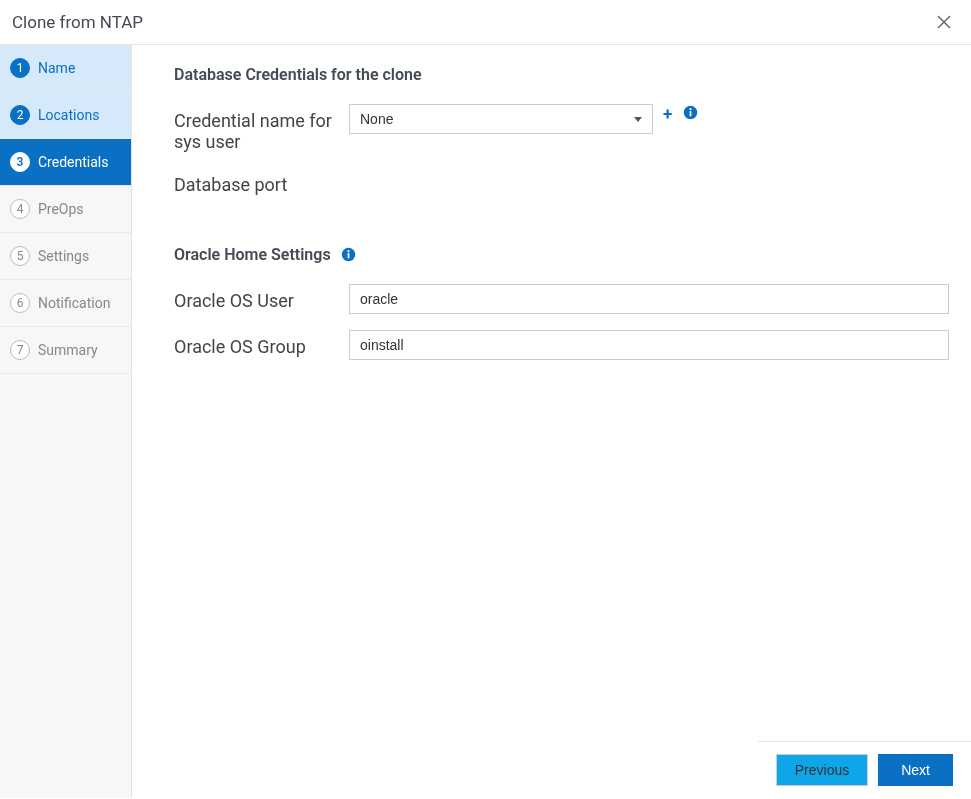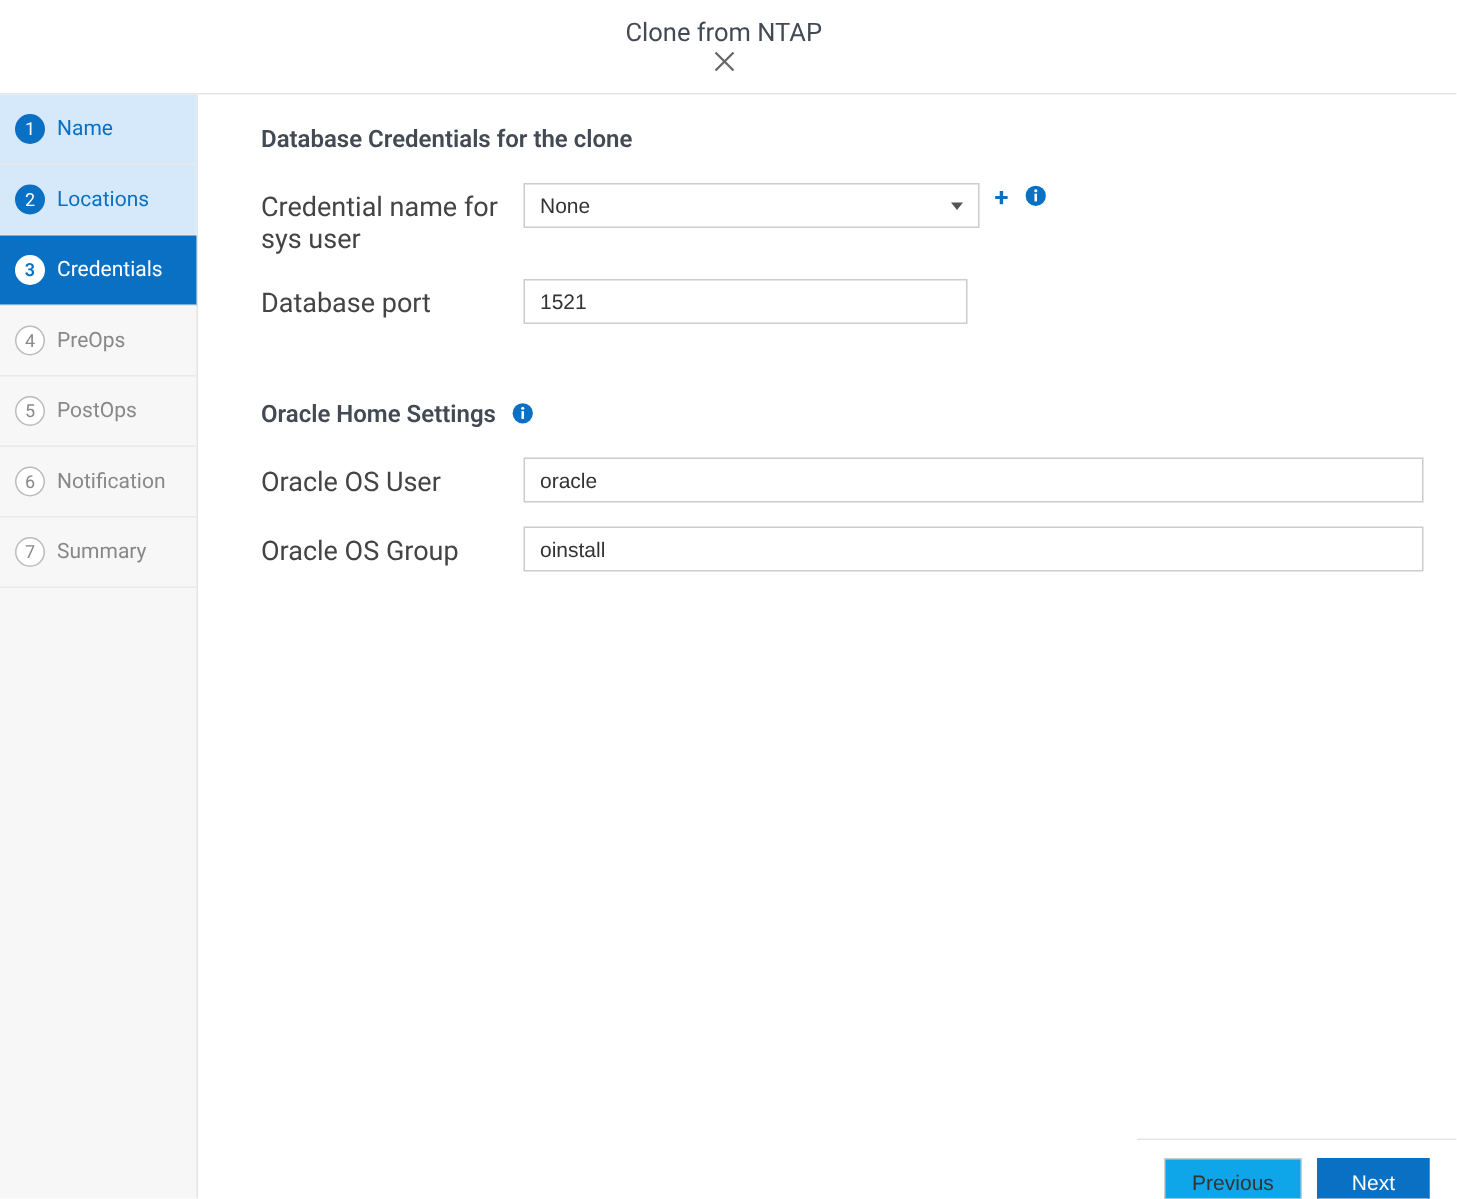--- a/index.html
+++ b/index.html
@@ -11,21 +11,20 @@
       width: 971px;
       height: 799px;
       overflow: hidden;
     }
     .header {
       display: flex;
       justify-content: space-between;
       align-items: center;
       padding: 12px 18px 12px 12px;
       border-bottom: 1px solid #e5e5e5;
-      flex-direction: column;
     }
     .header-title {
       font-size: 17px;
       font-weight: 400;
       color: #434a54;
     }
     .close-btn {
       cursor: pointer;
       width: 18px;
       height: 18px;
@@ -198,21 +197,21 @@
       <div class="step active">
         <span class="num">3</span>
         <span>Credentials</span>
       </div>
       <div class="step pending">
         <span class="num">4</span>
         <span>PreOps</span>
       </div>
       <div class="step pending">
         <span class="num">5</span>
-        <span>PostOps</span>
+        <span>Settings</span>
       </div>
       <div class="step pending">
         <span class="num">6</span>
         <span>Notification</span>
       </div>
       <div class="step pending">
         <span class="num">7</span>
         <span>Summary</span>
       </div>
     </div>
@@ -234,21 +233,20 @@
           <svg viewBox="0 0 16 16">
               <circle cx="8" cy="8" r="7.2" fill="#0a70c4"></circle>
               <rect x="7.1" y="6.5" width="1.8" height="5.5" fill="#fff"></rect>
               <circle cx="8" cy="4.4" r="1.1" fill="#fff"></circle>
             </svg>
         </span>
       </div>
 
       <div class="form-row">
         <div class="form-label">Database port</div>
-        <input class="form-control small-input" value="1521" style="">
       </div>
 
       <div class="section-title second">
         <span>Oracle Home Settings</span>
         <span class="info-ic">
           <svg viewBox="0 0 16 16">
               <circle cx="8" cy="8" r="7.2" fill="#0a70c4"></circle>
               <rect x="7.1" y="6.5" width="1.8" height="5.5" fill="#fff"></rect>
               <circle cx="8" cy="4.4" r="1.1" fill="#fff"></circle>
             </svg>

